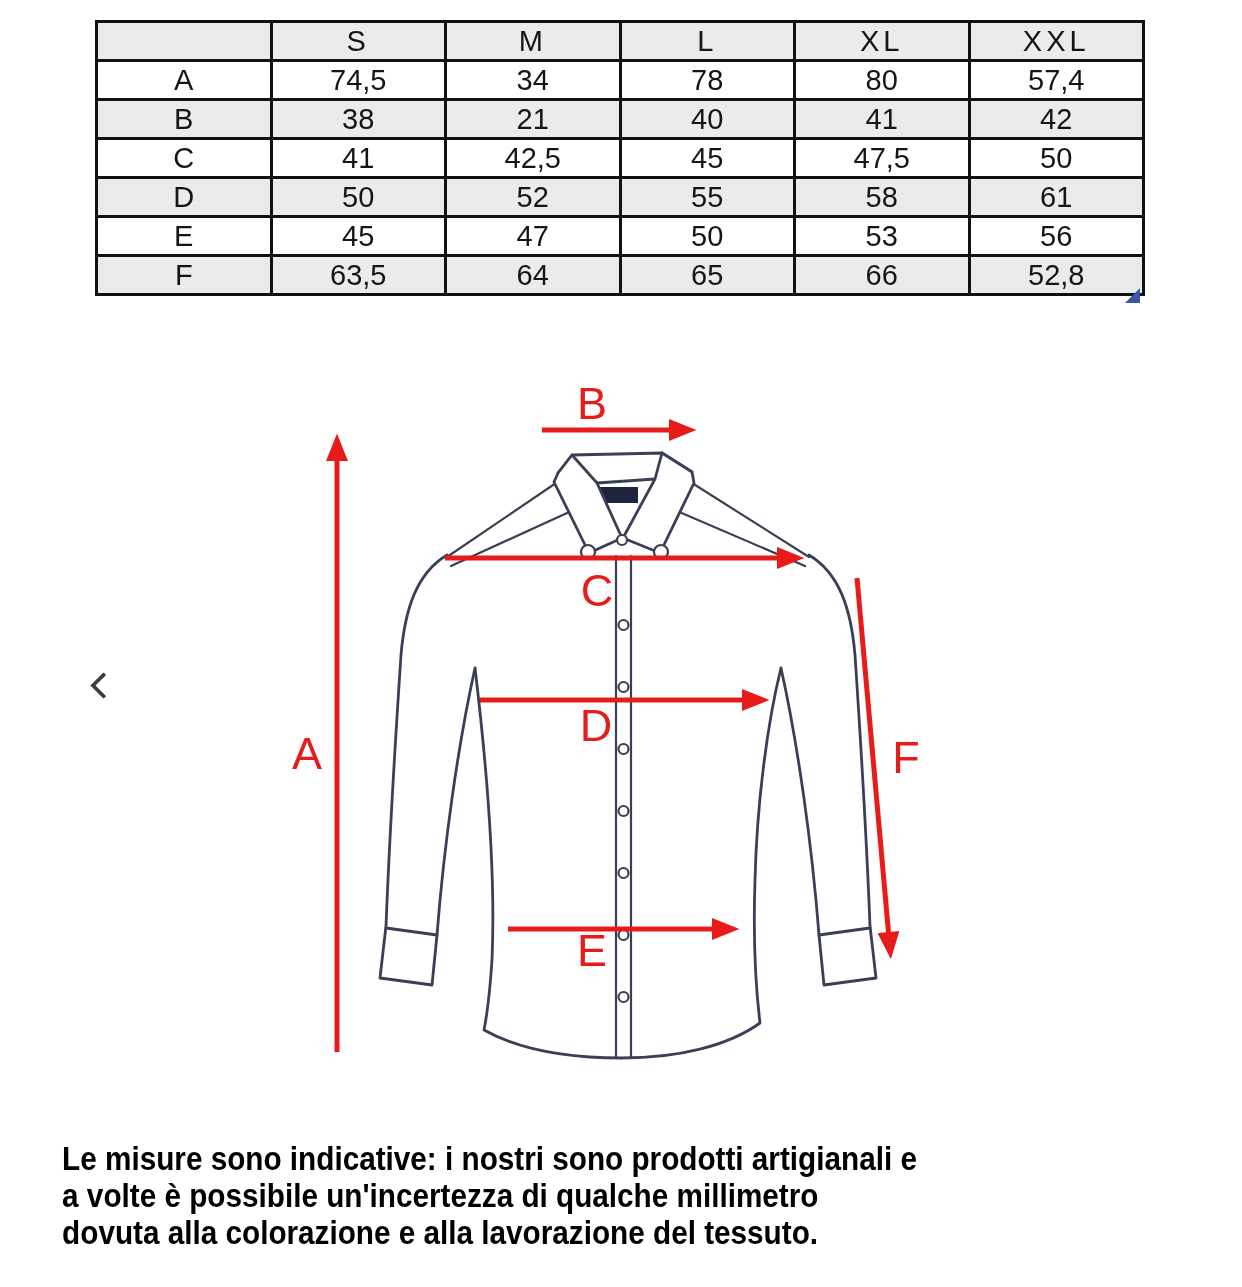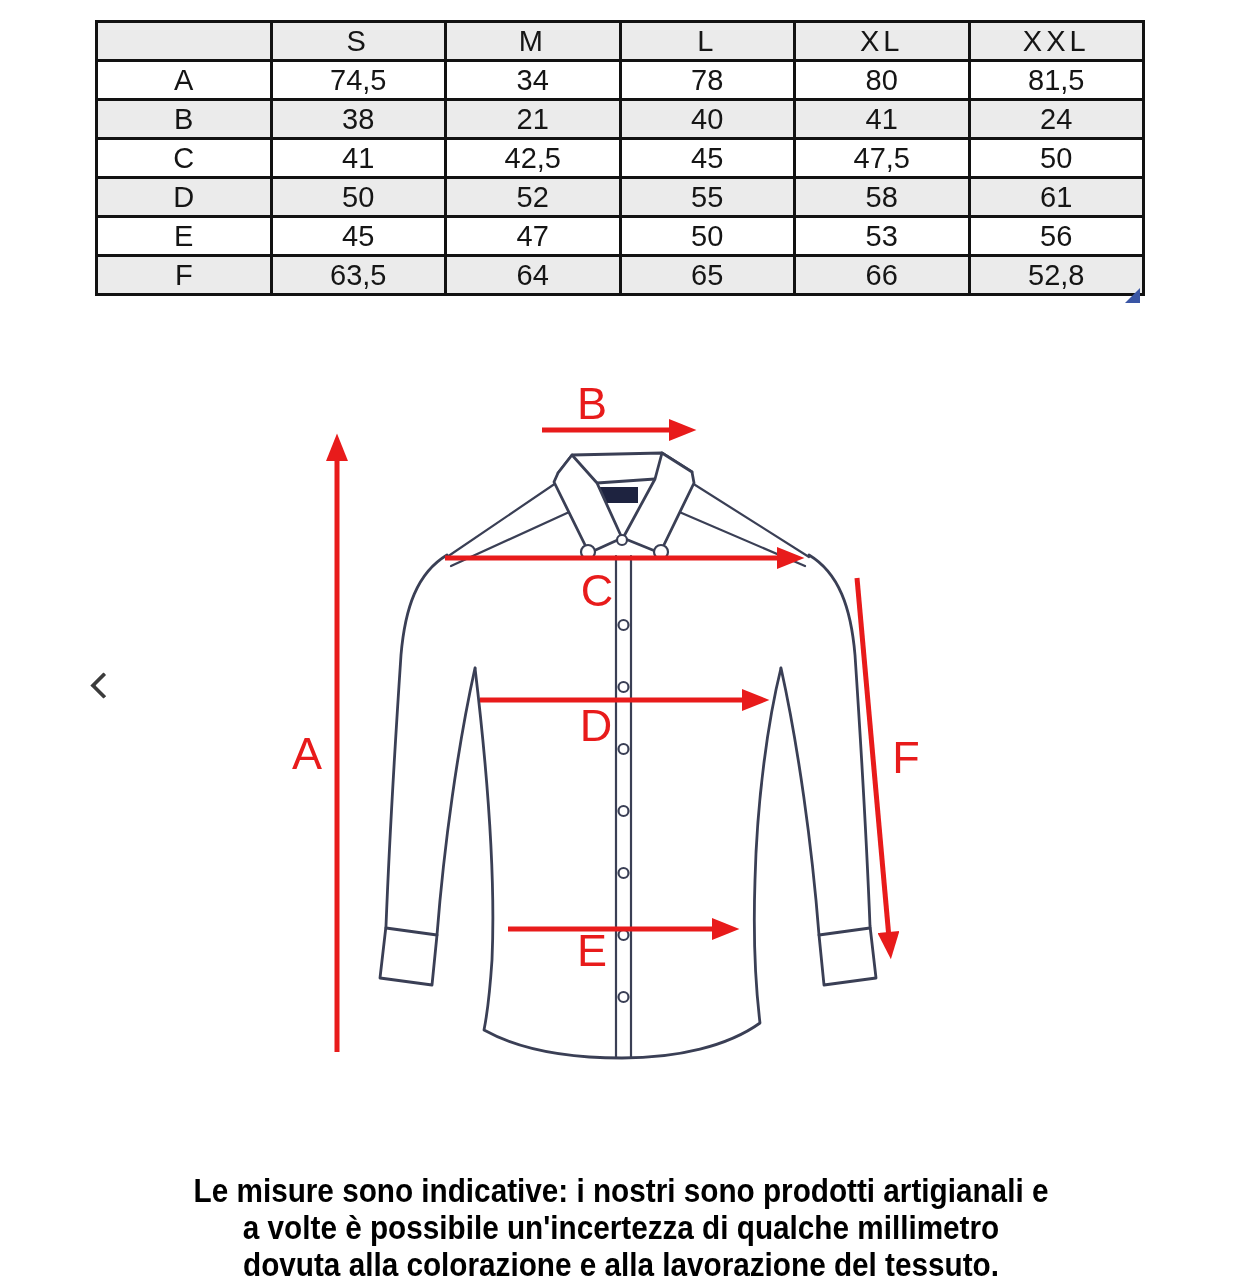--- a/index.html
+++ b/index.html
@@ -26,21 +26,21 @@
   .chevron-left{position:absolute;left:94px;top:676px;width:15px;height:15px;
       border-left:4px solid #3c3c3c;border-bottom:4px solid #3c3c3c;
       transform:rotate(45deg);border-radius:1px;cursor:pointer;}
 
   
   .diagram-svg{position:absolute;left:0;top:330px;width:1242px;height:760px;}
   .m-label{position:absolute;transform:translate(-50%,-50%);
       color:#e81b1b;font-size:45px;font-weight:400;line-height:1;}
 
   
-  .footer{position:absolute;left:0;top:1172px;width:1242px;text-align:center;}
+  .footer{position:absolute;left:0;top:1140px;width:1242px;}
   .footer div{font-weight:700;font-size:33px;line-height:37px;color:#000;
       transform:scaleX(0.90);transform-origin:50% 50%;white-space:nowrap;}
 </style>
 </head>
 <body>
 
 <table class="size-table">
   <thead>
     <tr>
       <th></th>
@@ -51,29 +51,29 @@
       <th>XXL</th>
     </tr>
   </thead>
   <tbody>
     <tr>
       <th>A</th>
       <td>74,5</td>
       <td>34</td>
       <td>78</td>
       <td>80</td>
-      <td>81,5</td>
+      <td>57,4</td>
     </tr>
     <tr>
       <th>B</th>
       <td>38</td>
       <td>21</td>
       <td>40</td>
       <td>41</td>
-      <td>24</td>
+      <td>42</td>
     </tr>
     <tr>
       <th>C</th>
       <td>41</td>
       <td>42,5</td>
       <td>45</td>
       <td>47,5</td>
       <td>50</td>
     </tr>
     <tr>

